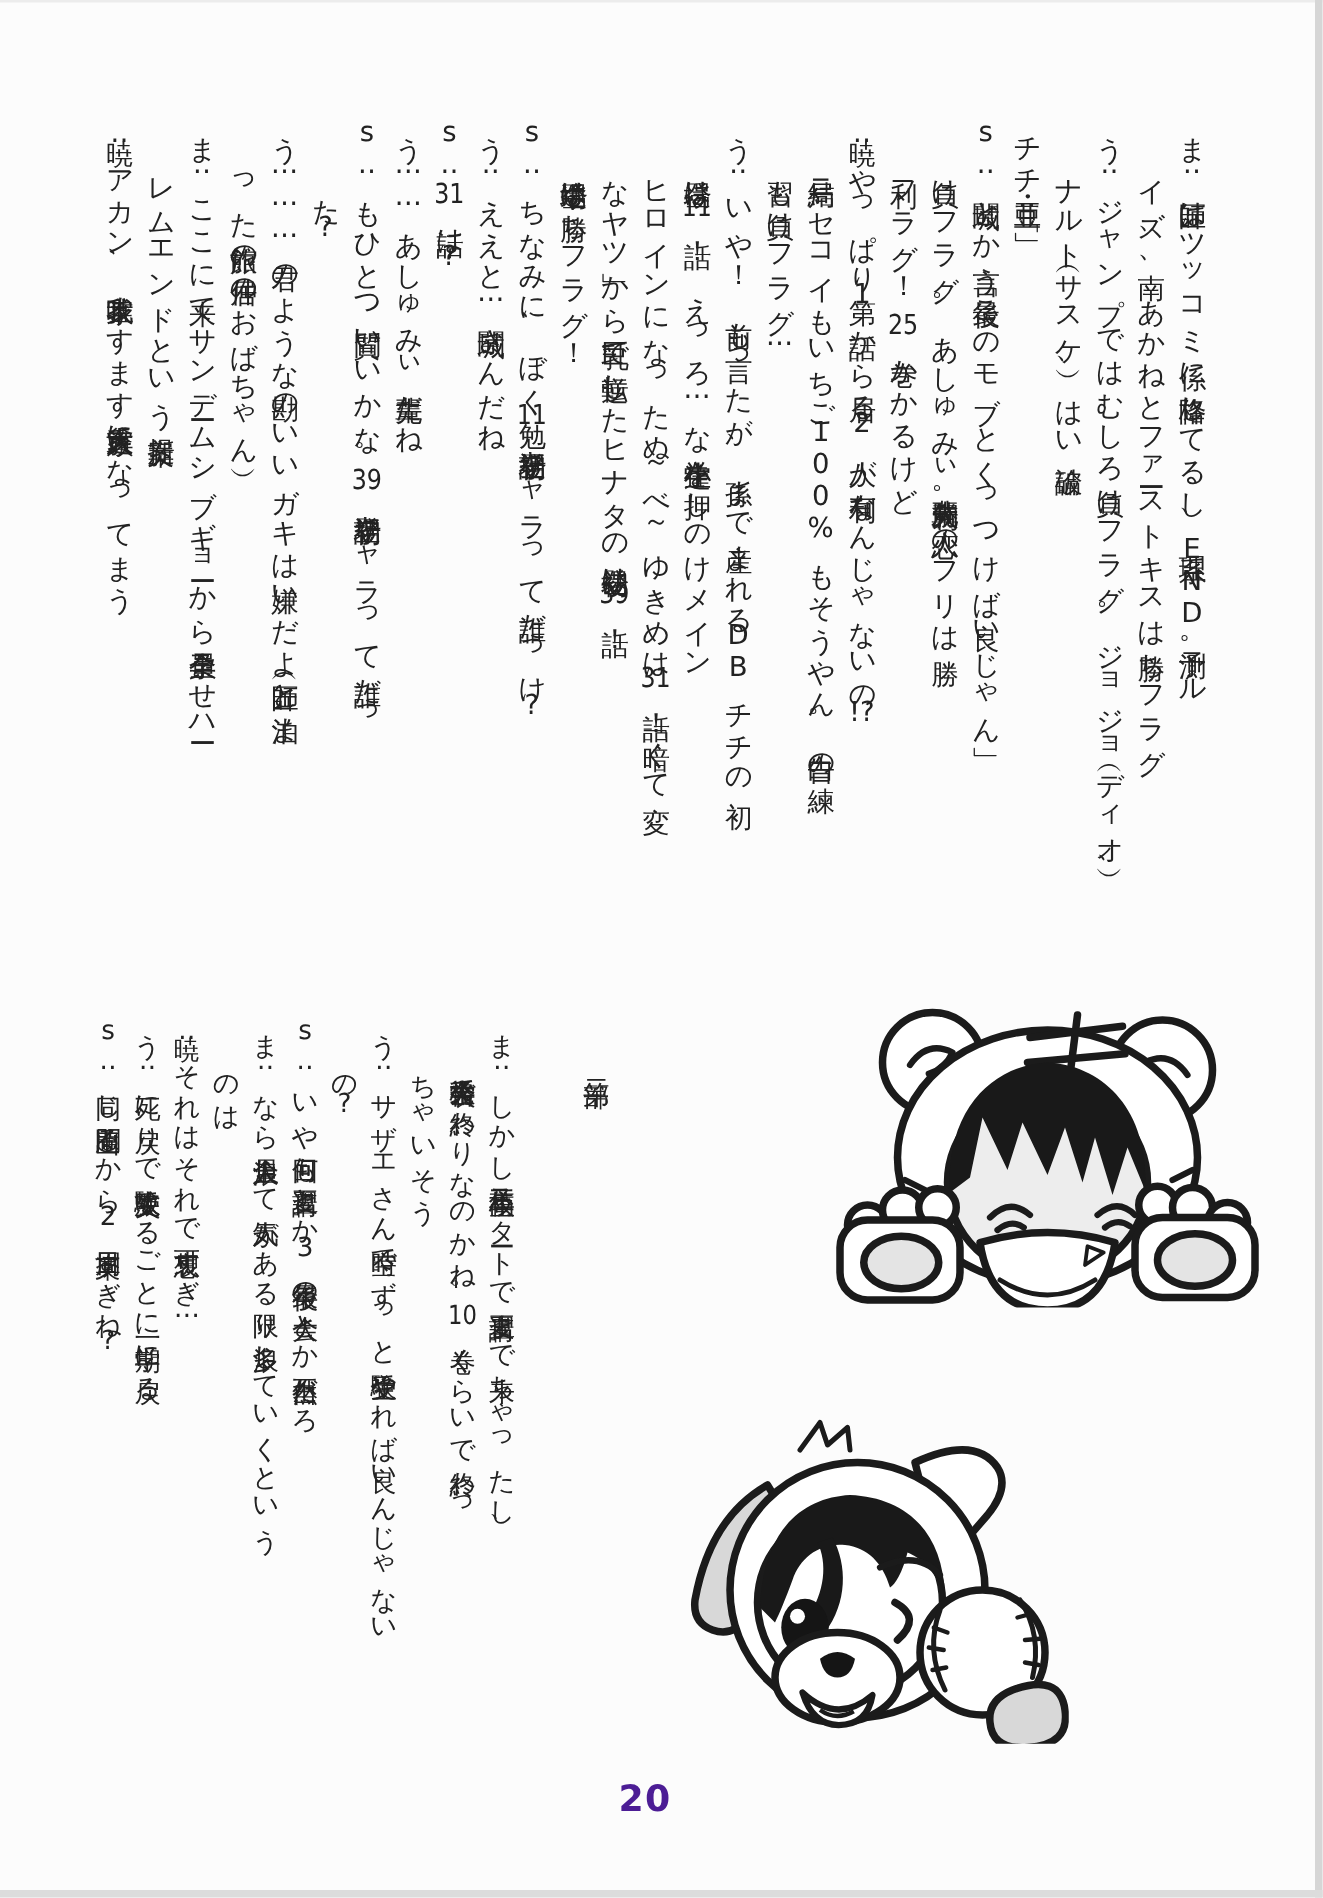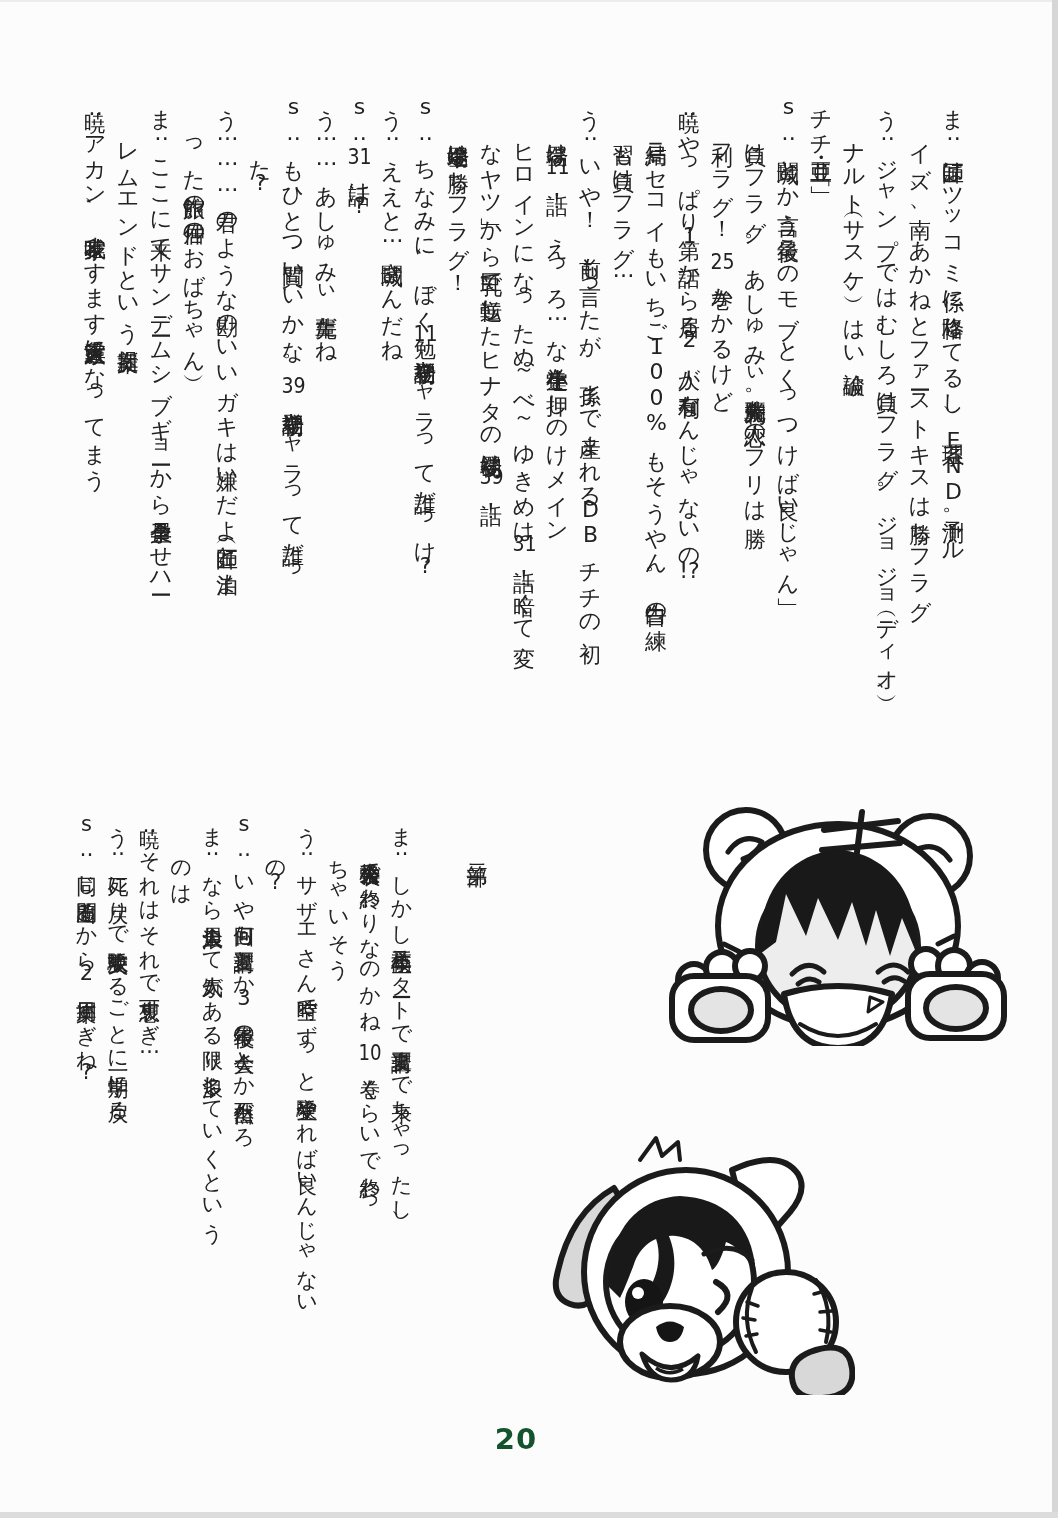--- a/index.html
+++ b/index.html
@@ -17,21 +17,21 @@
   }
   #section1{top:94px;right:88px;height:668px;font-size:22px;line-height:33px}
   #section2{top:812px;right:566px;height:660px;font-size:21px;line-height:31.5px}
   .line{display:block}
   .i1{padding-top:34px}
   .i2{padding-top:50px}
   .heading{margin-left:44px;padding-top:36px}
   .tcy{text-combine-upright:all}
   #pagenum{
     position:absolute;left:470px;top:1422px;width:92px;text-align:center;
-    font-size:29px;font-weight:600;color:#14532d;letter-spacing:1px;
+    font-size:29px;font-weight:600;color:#4c1d95;letter-spacing:1px;
   }
   .illus{position:absolute}
   #tiger{left:666px;top:794px;width:342px;height:252px}
   #dog{left:528px;top:1128px;width:327px;height:267px}
   .edge-top{position:absolute;left:0;top:0;width:100%;height:2px;background:#ececec}
   .edge-right{position:absolute;right:0;top:0;width:6px;height:100%;background:#d6d6d6}
   .edge-bottom{position:absolute;left:0;bottom:0;width:100%;height:6px;background:#dcdcdc}
 </style>
 </head>
 <body>

